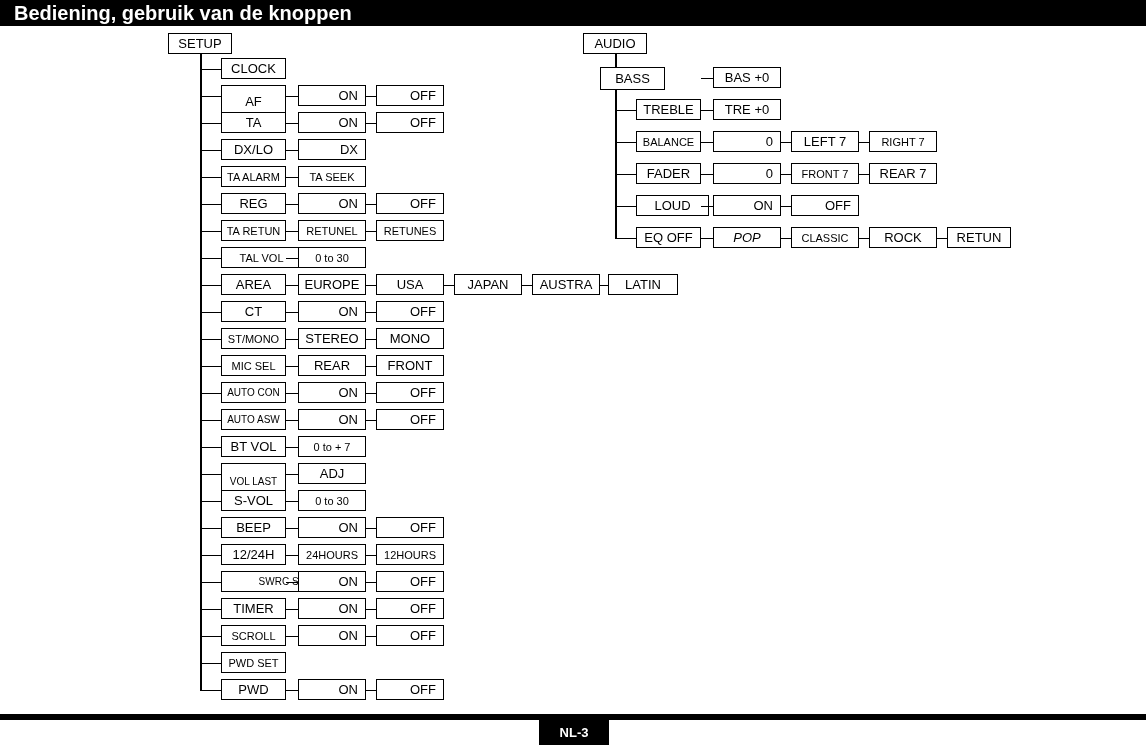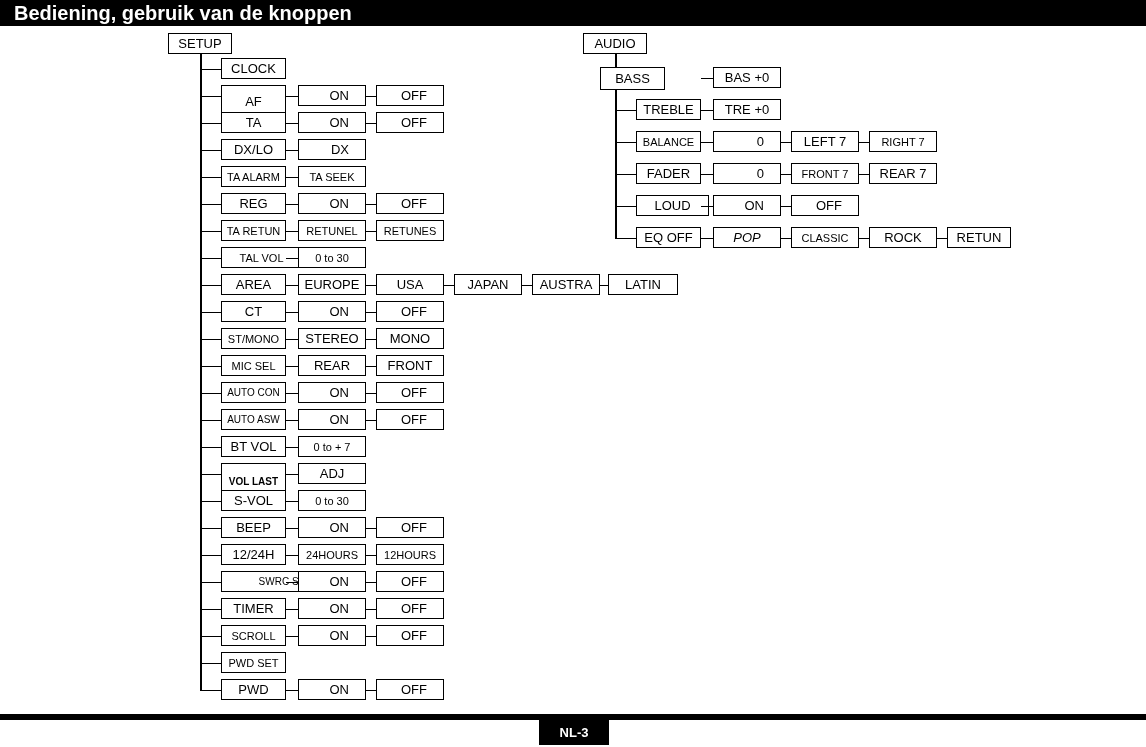--- a/index.html
+++ b/index.html
@@ -73,21 +73,21 @@
     border: 1.5px solid #000000;
     background: #ffffff;
     font-size: 13px;
     color: #000000;
     white-space: nowrap;
     overflow: hidden;
     display: flex;
     align-items: center;
     justify-content: center;
   }
-  .node.right { justify-content: flex-end; padding-right: 16px; }
+  .node.right { justify-content: flex-end; padding-right: 7px; }
   .node.small { font-size: 11px; }
   .node.tiny  { font-size: 10px; }
   .node.root  { font-size: 13px; }
 
   
   .hline {
     position: absolute;
     height: 1.5px;
     background: #000000;
   }
@@ -184,21 +184,21 @@
     <div class="node tiny" style="left: 221px; top: 409px; width: 65px; height: 21px;">AUTO ASW</div>
     <div class="hline" style="left: 286px; top: 419.5px; width: 12px;"></div>
     <div class="node right" style="left: 298px; top: 409px; width: 68px; height: 21px;">ON</div>
     <div class="hline" style="left: 366px; top: 419.5px; width: 10px;"></div>
     <div class="node right" style="left: 376px; top: 409px; width: 68px; height: 21px;">OFF</div>
     <div class="hline" style="left: 200px; top: 446.5px; width: 21px;"></div>
     <div class="node" style="left: 221px; top: 436px; width: 65px; height: 21px;">BT VOL</div>
     <div class="hline" style="left: 286px; top: 446.5px; width: 12px;"></div>
     <div class="node small" style="left: 298px; top: 436px; width: 68px; height: 21px;">0 to + 7</div>
     <div class="hline" style="left: 200px; top: 473.5px; width: 21px;"></div>
-    <div class="node tiny" style="left: 221px; top: 463px; width: 65px; height: 37px; font-weight: bold;">VOL LAST</div>
+    <div class="node tiny" style="left: 221px; top: 463px; width: 65px; height: 37px;">VOL LAST</div>
     <div class="hline" style="left: 286px; top: 473.5px; width: 12px;"></div>
     <div class="node" style="left: 298px; top: 463px; width: 68px; height: 21px;">ADJ</div>
     <div class="hline" style="left: 200px; top: 500.5px; width: 21px;"></div>
     <div class="node" style="left: 221px; top: 490px; width: 65px; height: 21px;">S-VOL</div>
     <div class="hline" style="left: 286px; top: 500.5px; width: 12px;"></div>
     <div class="node small" style="left: 298px; top: 490px; width: 68px; height: 21px;">0 to 30</div>
     <div class="hline" style="left: 200px; top: 527.5px; width: 21px;"></div>
     <div class="node" style="left: 221px; top: 517px; width: 65px; height: 21px;">BEEP</div>
     <div class="hline" style="left: 286px; top: 527.5px; width: 12px;"></div>
     <div class="node right" style="left: 298px; top: 517px; width: 68px; height: 21px;">ON</div>

